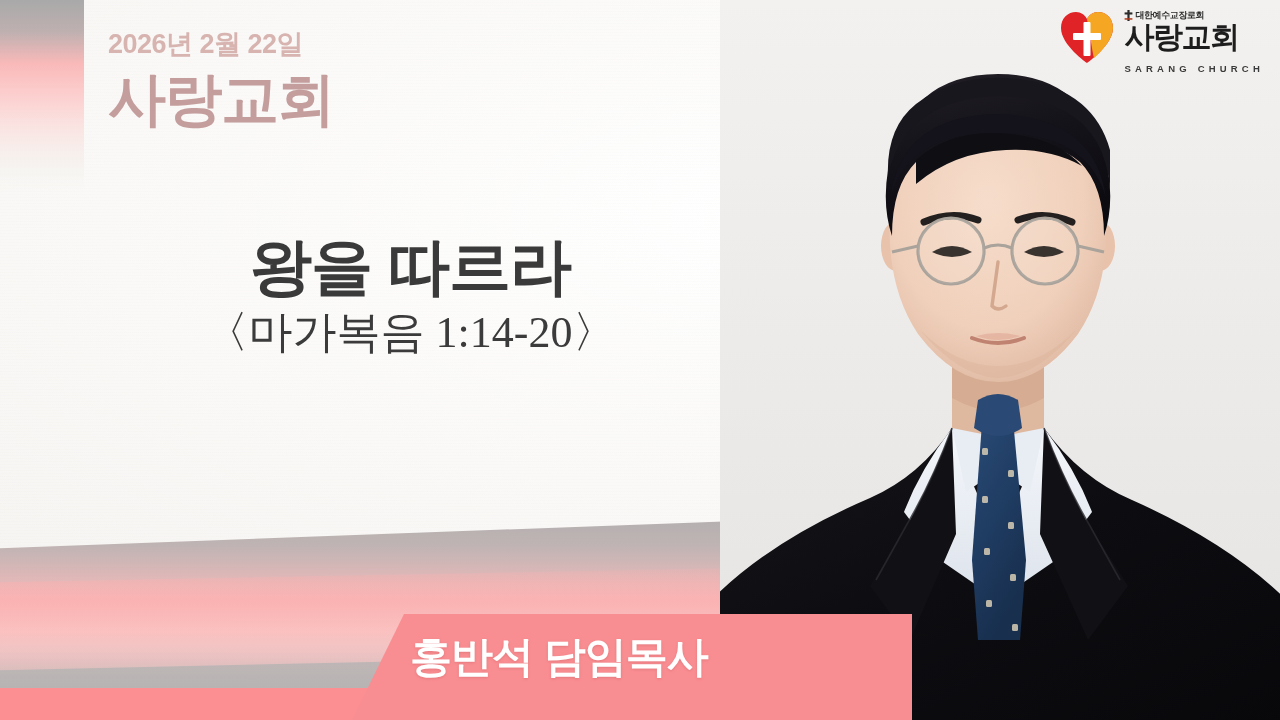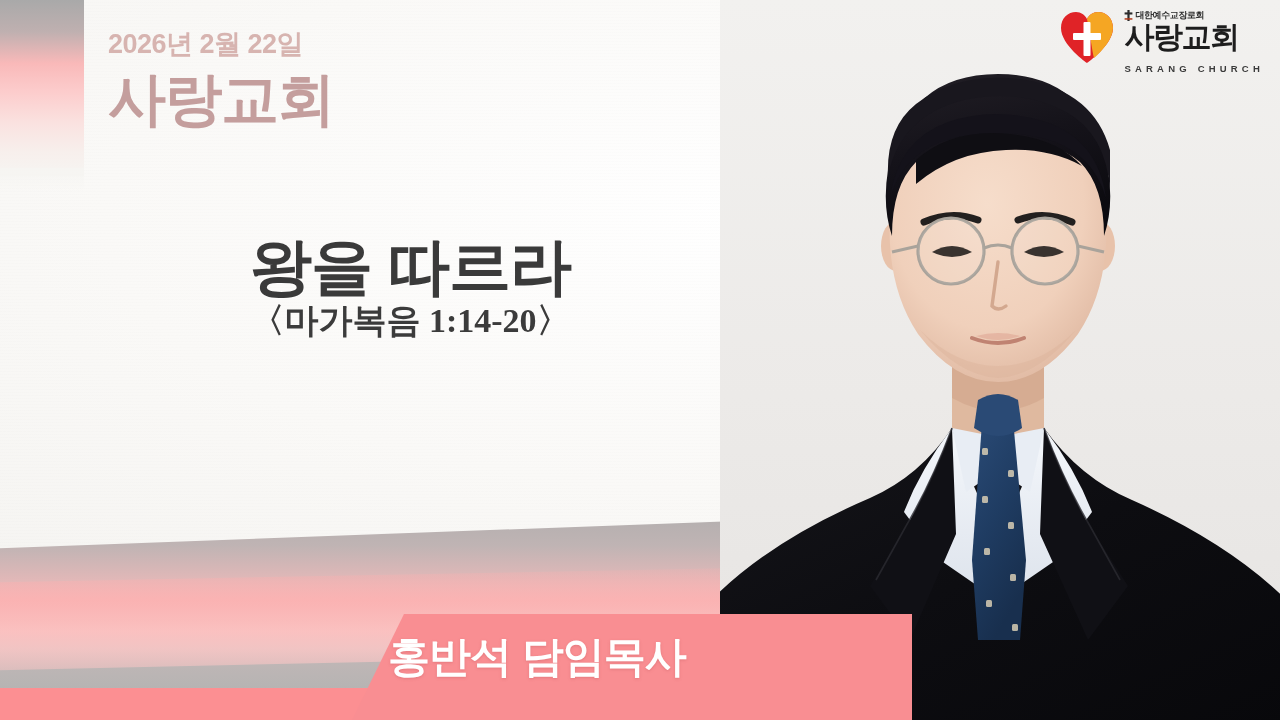--- a/index.html
+++ b/index.html
@@ -123,24 +123,24 @@
   }
   .sermon-title {
     font-size:62px;
     font-weight:800;
     letter-spacing:-1px;
     color:#3a3a3a;
     line-height:1.12;
     text-shadow:0 1px 2px rgba(255,255,255,.8);
   }
   .sermon-ref {
-    margin-top:0;
+    margin-top:6px;
     font-family:"Liberation Serif", serif;
-    font-size:34px;
-    font-weight:700;
+    font-size:44px;
+    font-weight:400;
     letter-spacing:0px;
     color:#3b3b3b;
     line-height:1.2;
   }
 
   
   .portrait {
     position:absolute;
     right:0; bottom:0;
     width:560px; height:720px;
@@ -153,21 +153,21 @@
     position:absolute;
     left:352px; top:614px;
     width:560px; height:106px;
     background:#f98e92;
     clip-path:polygon(52px 0%, 100% 0%, 100% 100%, 0% 100%);
     z-index:5;
     box-shadow:0 -1px 5px rgba(180,90,95,.13);
   }
   .name-banner-text {
     position:absolute;
-    left:388px; top:629px;
+    left:410px; top:629px;
     font-size:42px;
     font-weight:800;
     letter-spacing:-1px;
     color:#ffffff;
     z-index:7;
     white-space:nowrap;
     text-shadow:0 1px 3px rgba(190,80,85,.35);
   }
 
   

